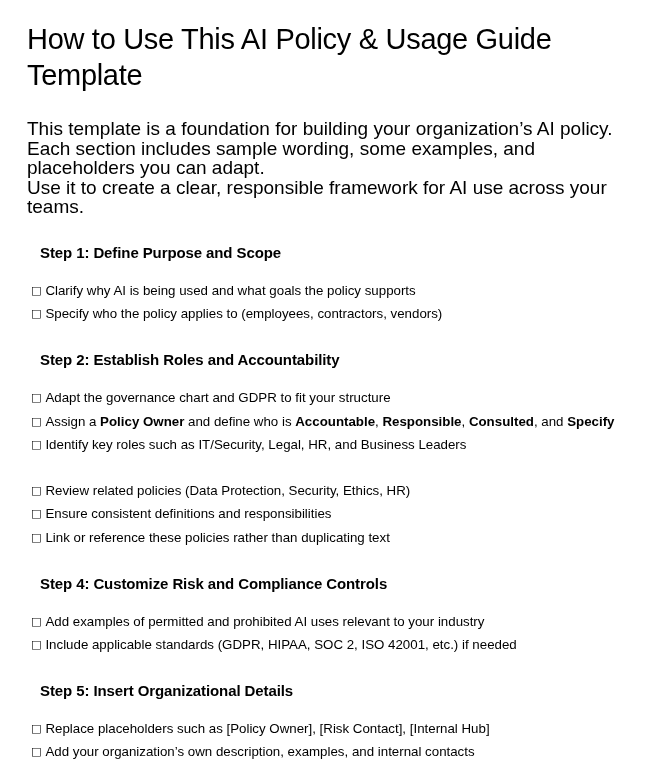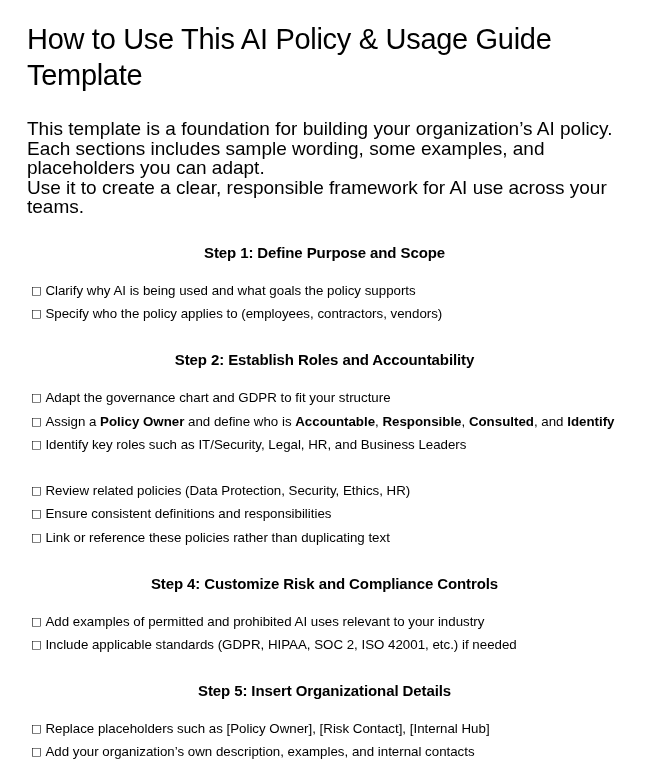--- a/index.html
+++ b/index.html
@@ -38,22 +38,21 @@
     display: block;
   }
   .section {
     margin: 0 0 4px 0;
   }
   .step-heading {
     font-size: 15px;
     line-height: 20px;
     font-weight: bold;
     letter-spacing: -0.1px;
-    margin: 0 0 18px 0;
-    text-align: center;
+    margin: 0 0 18px 13px;
   }
   .checklist {
     list-style: none;
     margin: 0 0 26px 0;
     padding: 0;
     max-width: 596px;
   }
   .checklist li {
     font-size: 13.3px;
     line-height: 19.6px;
@@ -73,37 +72,37 @@
 </style>
 </head>
 <body>
 
 <div class="page">
 
   <h1 class="doc-title">How to Use This AI Policy &amp; Usage Guide Template</h1>
 
   <p class="intro">
     <span class="line">This template is a foundation for building your organization’s AI policy.</span>
-    <span class="line">Each sections includes sample wording, some examples, and placeholders you can adapt.</span>
+    <span class="line">Each section includes sample wording, some examples, and placeholders you can adapt.</span>
     <span class="line">Use it to create a clear, responsible framework for AI use across your teams.</span>
   </p>
 
   <div id="sections-root">
       <div class="section">
         <h2 class="step-heading">Step 1: Define Purpose and Scope</h2>
         <ul class="checklist">
           <li><span class="box">□</span><span>Clarify why AI is being used and what goals the policy supports</span></li>
           <li><span class="box">□</span><span>Specify who the policy applies to (employees, contractors, vendors)</span></li>
         </ul>
       </div>
       <div class="section">
         <h2 class="step-heading">Step 2: Establish Roles and Accountability</h2>
         <ul class="checklist">
           <li><span class="box">□</span><span>Adapt the governance chart and GDPR to fit your structure</span></li>
-          <li><span class="box">□</span><span>Assign a <b>Policy Owner</b> and define who is <b>Accountable</b>, <b>Responsible</b>, <b>Consulted</b>, and <b>Identify</b></span></li>
+          <li><span class="box">□</span><span>Assign a <b>Policy Owner</b> and define who is <b>Accountable</b>, <b>Responsible</b>, <b>Consulted</b>, and <b>Specify</b></span></li>
           <li><span class="box">□</span><span>Identify key roles such as IT/Security, Legal, HR, and Business Leaders</span></li>
         </ul>
       </div>
       <div class="section">
         <ul class="checklist">
           <li><span class="box">□</span><span>Review related policies (Data Protection, Security, Ethics, HR)</span></li>
           <li><span class="box">□</span><span>Ensure consistent definitions and responsibilities</span></li>
           <li><span class="box">□</span><span>Link or reference these policies rather than duplicating text</span></li>
         </ul>
       </div>

